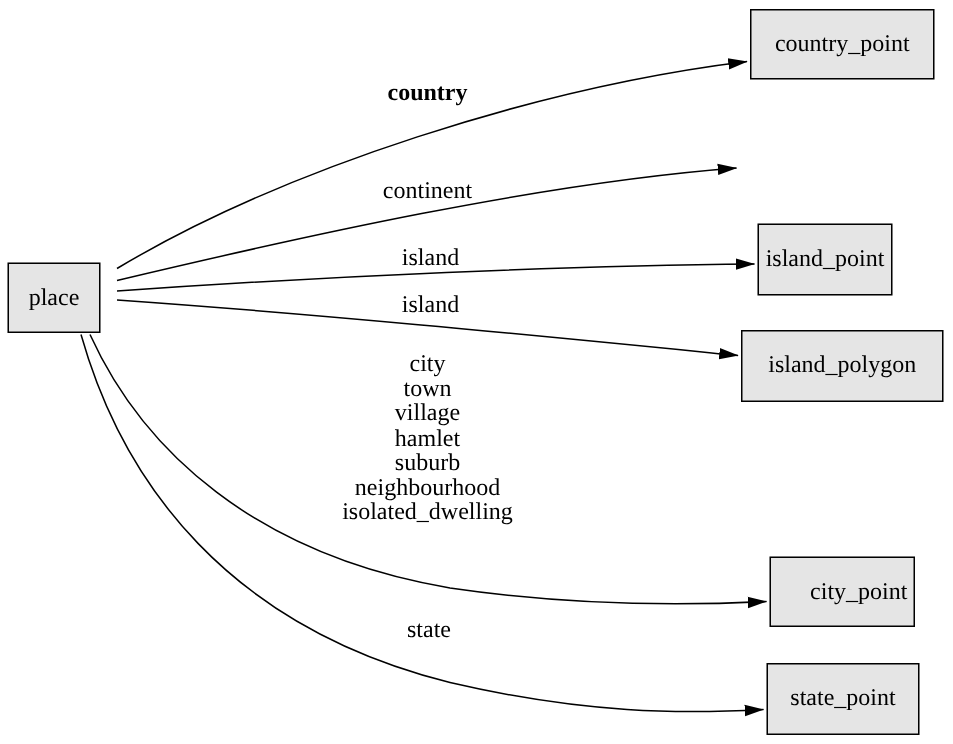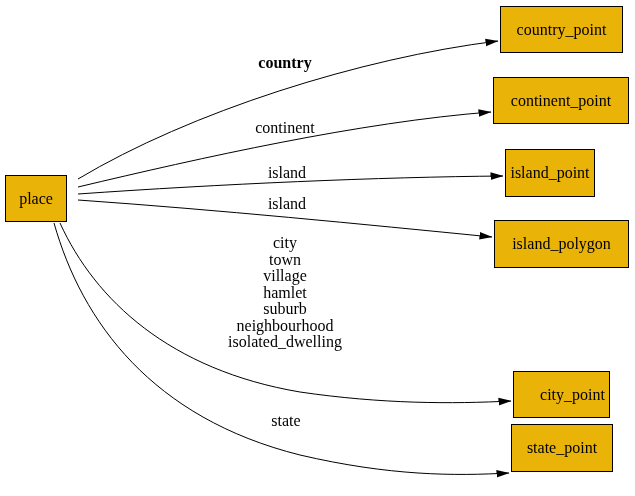--- a/index.html
+++ b/index.html
@@ -20,21 +20,21 @@
     position: absolute;
     left: 0;
     top: 0;
     width: 635px;
     height: 496px;
   }
   .node {
     position: absolute;
     box-sizing: border-box;
     border: 1px solid #000000;
-    background: #eab308;
+    background: #e5e5e5;
     display: flex;
     align-items: center;
     justify-content: center;
     font-size: 16px;
     white-space: nowrap;
   }
   .edge-label {
     position: absolute;
     transform: translate(-50%, -50%);
     font-size: 16px;
@@ -64,29 +64,28 @@
     <path class="edge-path" marker-end="url(#arrowhead)" d="M 78 194 C 220 184, 380 177, 503 176"></path>
     <path class="edge-path" marker-end="url(#arrowhead)" d="M 78 200 C 220 210, 360 224, 492 237"></path>
     <path class="edge-path" marker-end="url(#arrowhead)" d="M 60 223 C 95 300, 170 370, 300 392 C 382 404, 452 404, 511 401"></path>
     <path class="edge-path" marker-end="url(#arrowhead)" d="M 54 223 C 82 322, 152 418, 300 455 C 390 476, 455 476, 509 473"></path>
   </svg>
 
   <div class="node" style="left:5px; top:175px; width:62px; height:47px;">place</div>
 
   <div class="node" style="left:500px; top:6px; width:123px; height:47px;">country_point</div>
 
-  <div class="node" style="left:493px; top:77px; width:136px; height:47px;">continent_point</div>
 
   <div class="node" style="left:505px; top:149px; width:90px; height:48px;">island_point</div>
 
   <div class="node" style="left:494px; top:220px; width:135px; height:48px;">island_polygon</div>
 
   <div class="node" style="left:513px; top:371px; width:97px; height:47px;padding-left:22px;">city_point</div>
 
-  <div class="node" style="left:511px; top:424px; width:102px; height:48px;">state_point</div>
+  <div class="node" style="left:511px; top:442px; width:102px; height:48px;">state_point</div>
 
   <div class="edge-label" style="left:285px; top:63px;font-weight:bold;">country</div>
 
   <div class="edge-label" style="left:285px; top:128px;">continent</div>
 
   <div class="edge-label" style="left:287px; top:173px;">island</div>
 
   <div class="edge-label" style="left:287px; top:204px;">island</div>
 
   <div class="edge-label" style="left:285px; top:293px;">

